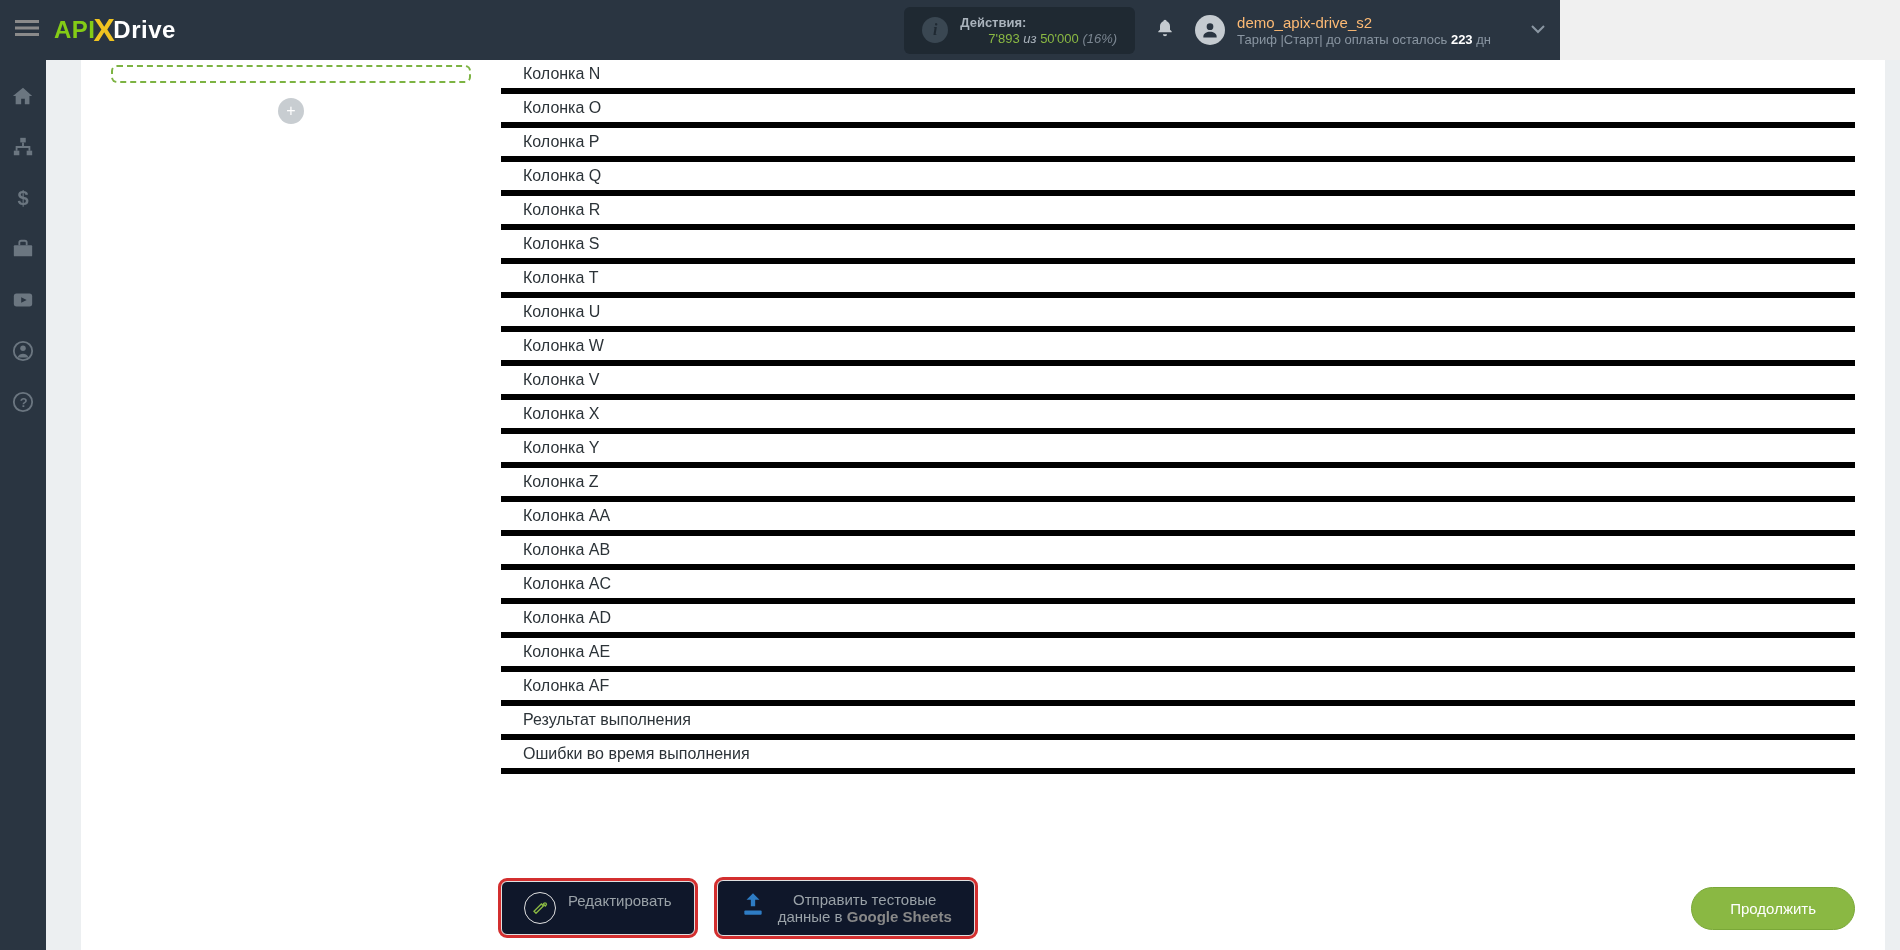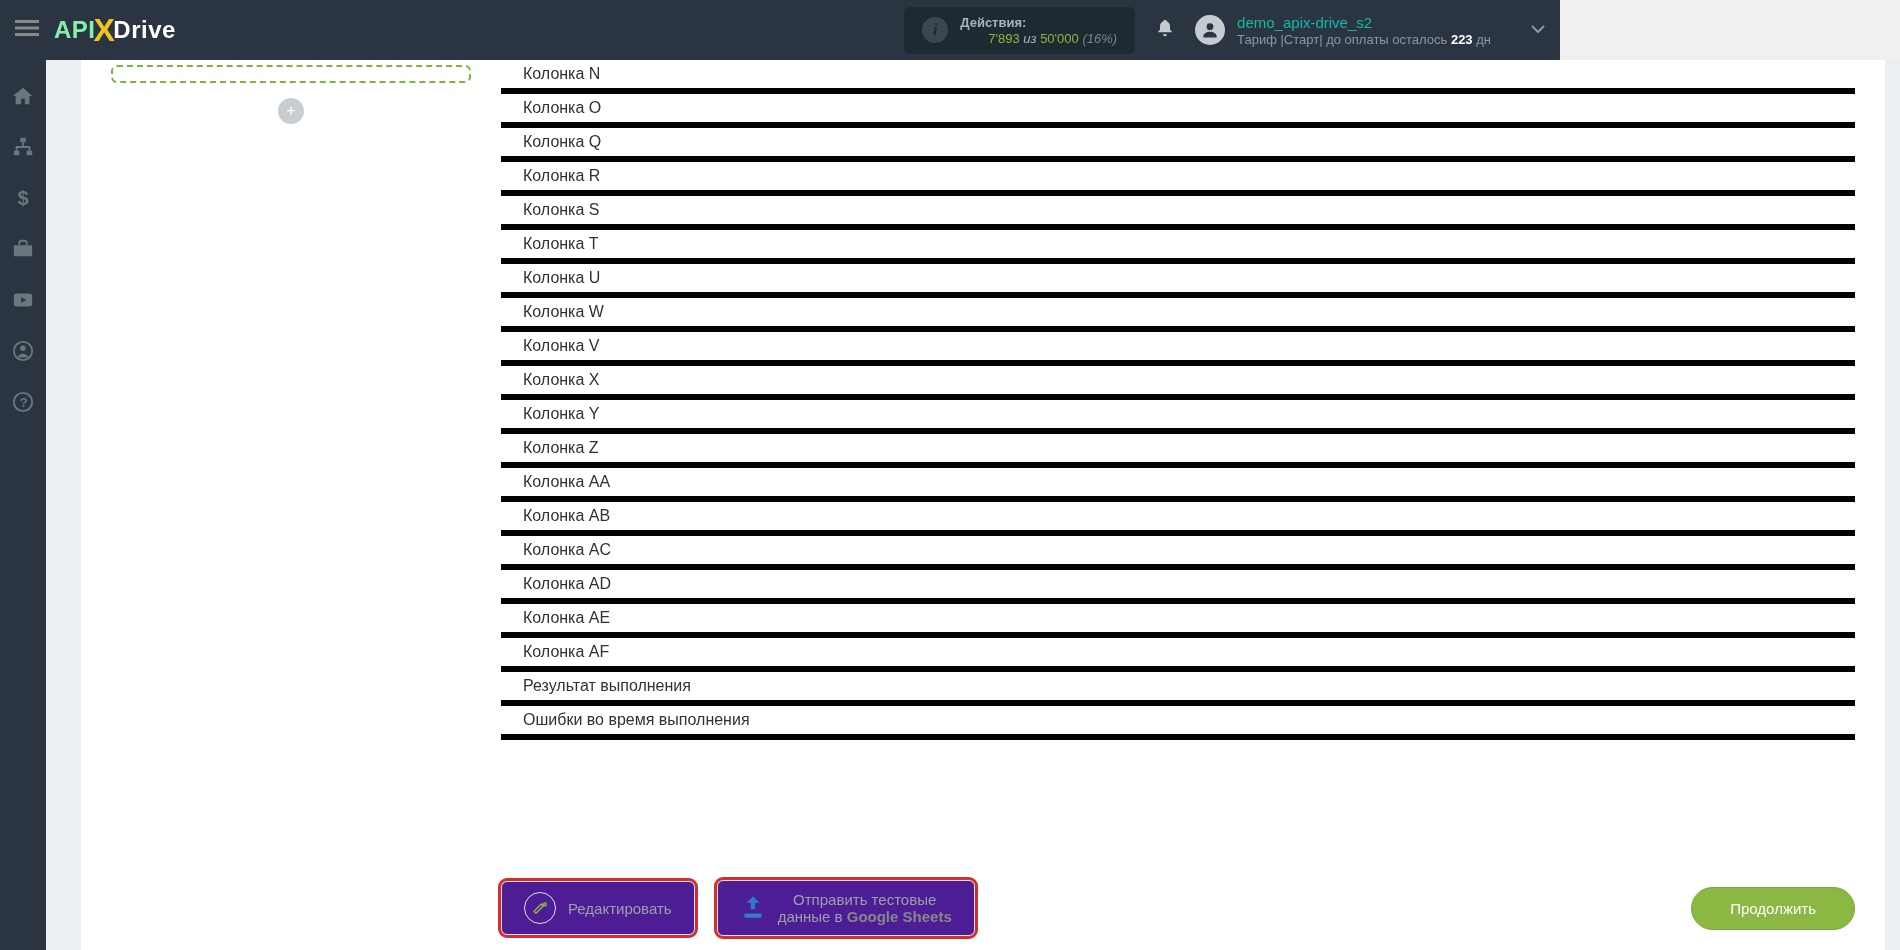--- a/index.html
+++ b/index.html
@@ -28,21 +28,21 @@
     }
     .menu-icon svg { width: 24px; height: 24px; }
     .logo {
       display: flex;
       align-items: center;
       font-size: 24px;
       font-weight: bold;
       color: #fff;
       letter-spacing: 0.5px;
     }
-    .logo .api { color: #86efac; }
+    .logo .api { color: #84cc16; }
     .logo .x { color: #f0c420; font-size: 32px; font-weight: 900; margin: 0 -2px; }
     .logo .drive { color: #ffffff; }
     
     .header-center {
       margin-left: auto;
       display: flex;
       align-items: center;
     }
     .actions-box {
       background: #1f2932;
@@ -91,21 +91,21 @@
       height: 30px;
       background: #c5cbd0;
       border-radius: 50%;
       display: flex;
       align-items: center;
       justify-content: center;
       margin-right: 12px;
     }
     .avatar svg { width: 20px; height: 20px; fill: #2a3541; }
     .user-info { font-size: 13px; }
-    .user-name { color: #14b8a6; font-size: 15px; }
+    .user-name { color: #fdba74; font-size: 15px; }
     .user-plan { color: #8a96a2; font-size: 13px; margin-top: 1px; }
     .user-plan .days { color: #fff; font-weight: bold; }
     .chevron-down {
       margin-left: 40px;
       color: #8a96a2;
     }
     
     
     .sidebar {
       position: absolute;
@@ -191,24 +191,24 @@
     
     .bottom-actions {
       display: flex;
       align-items: center;
       padding: 14px 0 14px 0;
       gap: 22px;
     }
     .btn-outline {
       border: 1px solid #e0e0e0;
       border-radius: 6px;
-      background: #4c1d95;
+      background: #0f172a;
       padding: 10px 22px;
       display: flex;
-      align-items: center;
+      align-items: flex-start;
       cursor: pointer;
       color: #9aa2a8;
       font-size: 15px;
     }
     .btn-outline.red-highlight {
       outline: 3px solid #d32f2f;
       outline-offset: 0;
     }
     .edit-icon-circle {
       width: 32px;
@@ -341,20 +341,21 @@
 <div class="main-wrap">
   <div class="content-box">
     <div class="left-panel">
       <div class="dashed-box"></div>
       <div class="add-circle">+</div>
     </div>
     <div class="right-panel">
       <div class="col-list" id="col-list">
           <div class="col-row">Колонка N</div>
           <div class="col-row">Колонка O</div>
+          <div class="col-row">Колонка P</div>
           <div class="col-row">Колонка Q</div>
           <div class="col-row">Колонка R</div>
           <div class="col-row">Колонка S</div>
           <div class="col-row">Колонка T</div>
           <div class="col-row">Колонка U</div>
           <div class="col-row">Колонка W</div>
           <div class="col-row">Колонка V</div>
           <div class="col-row">Колонка X</div>
           <div class="col-row">Колонка Y</div>
           <div class="col-row">Колонка Z</div>

